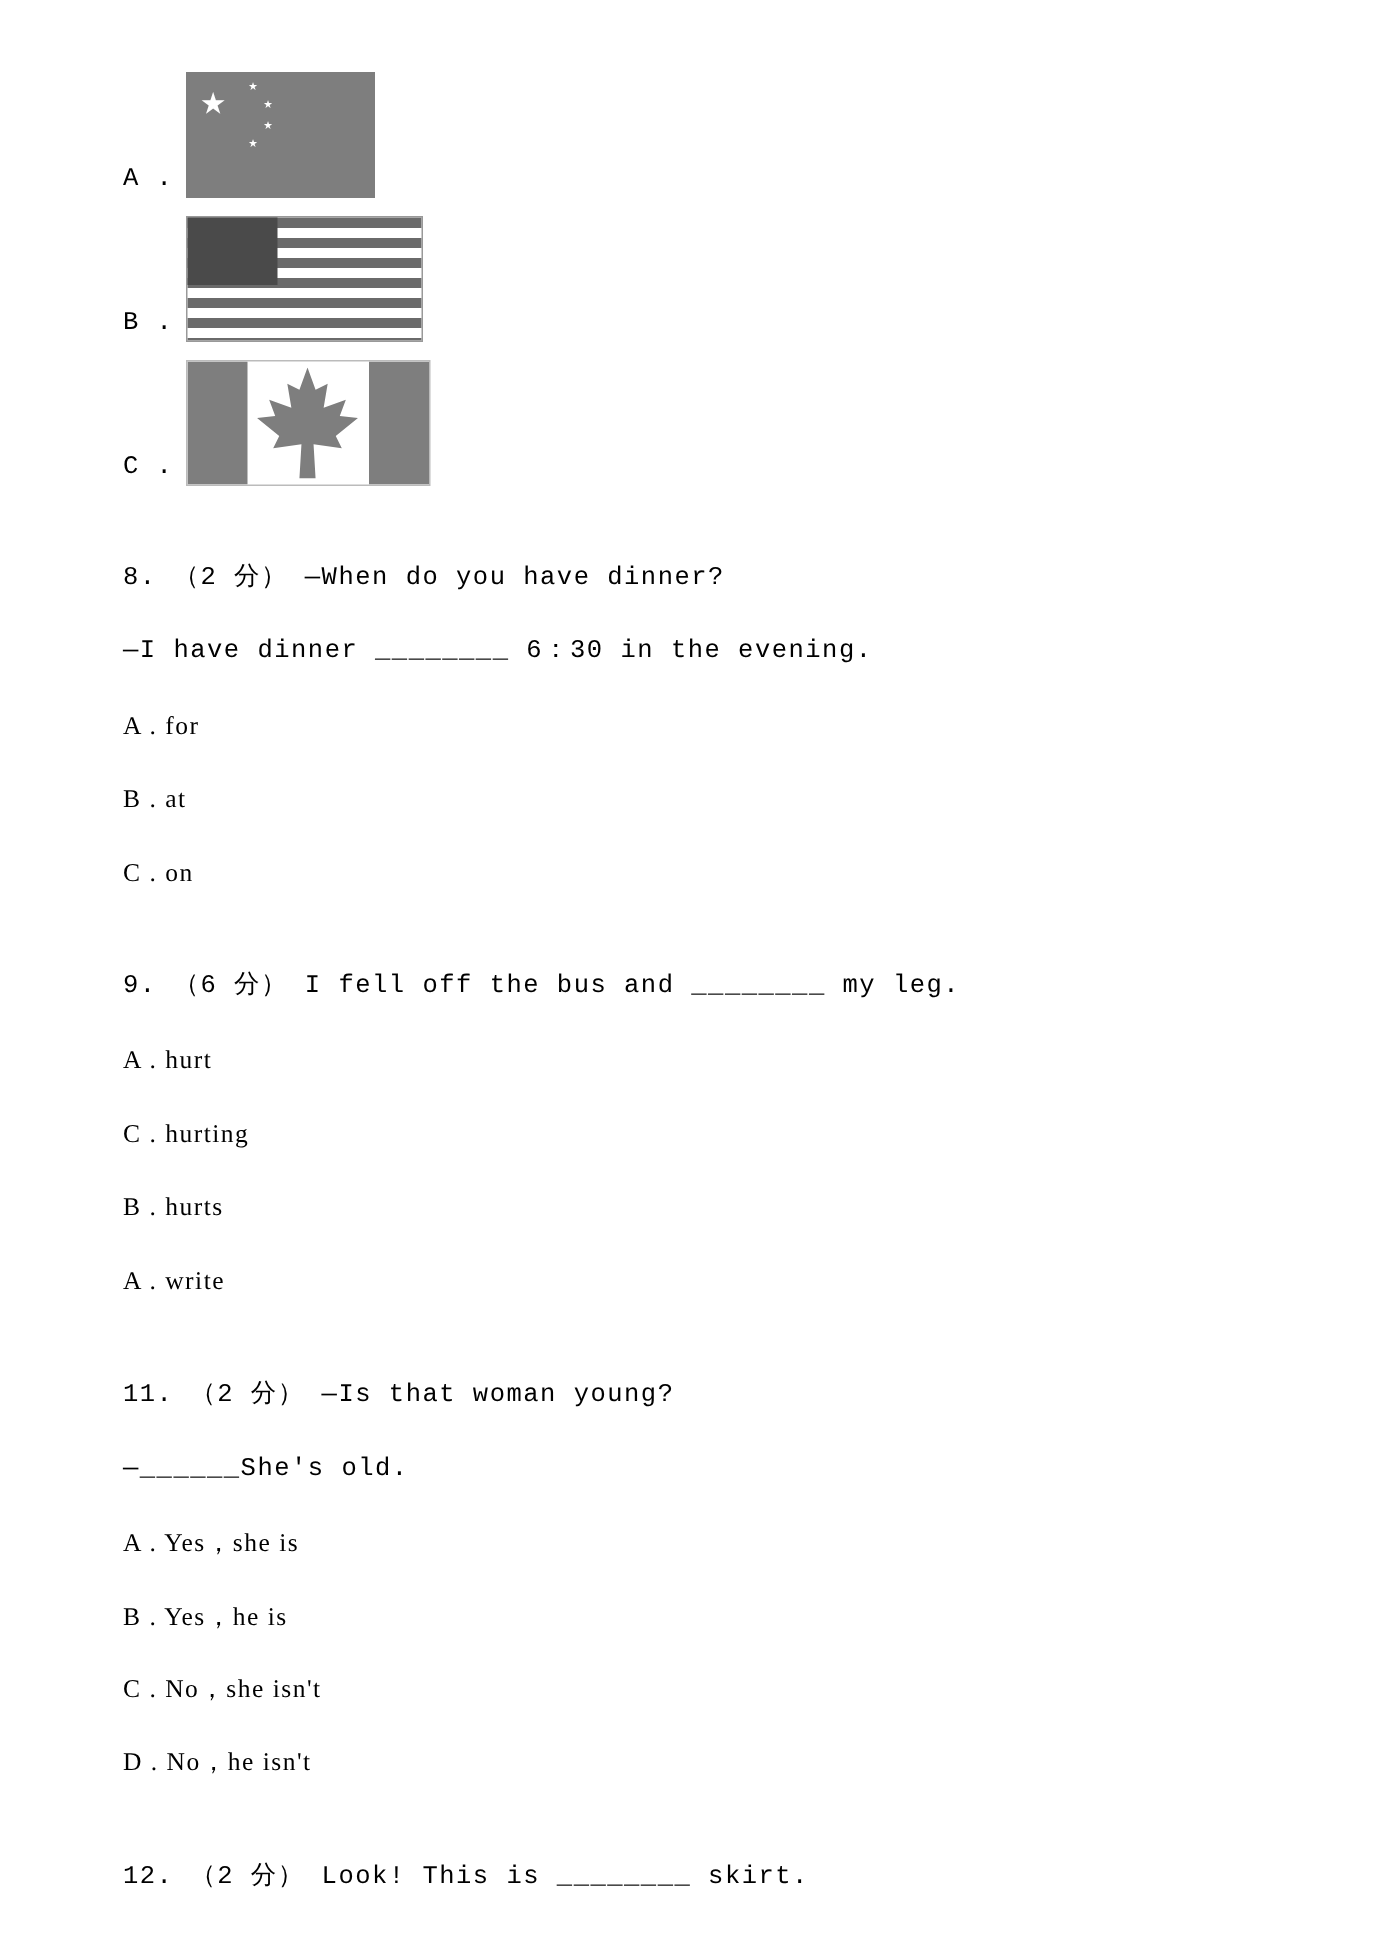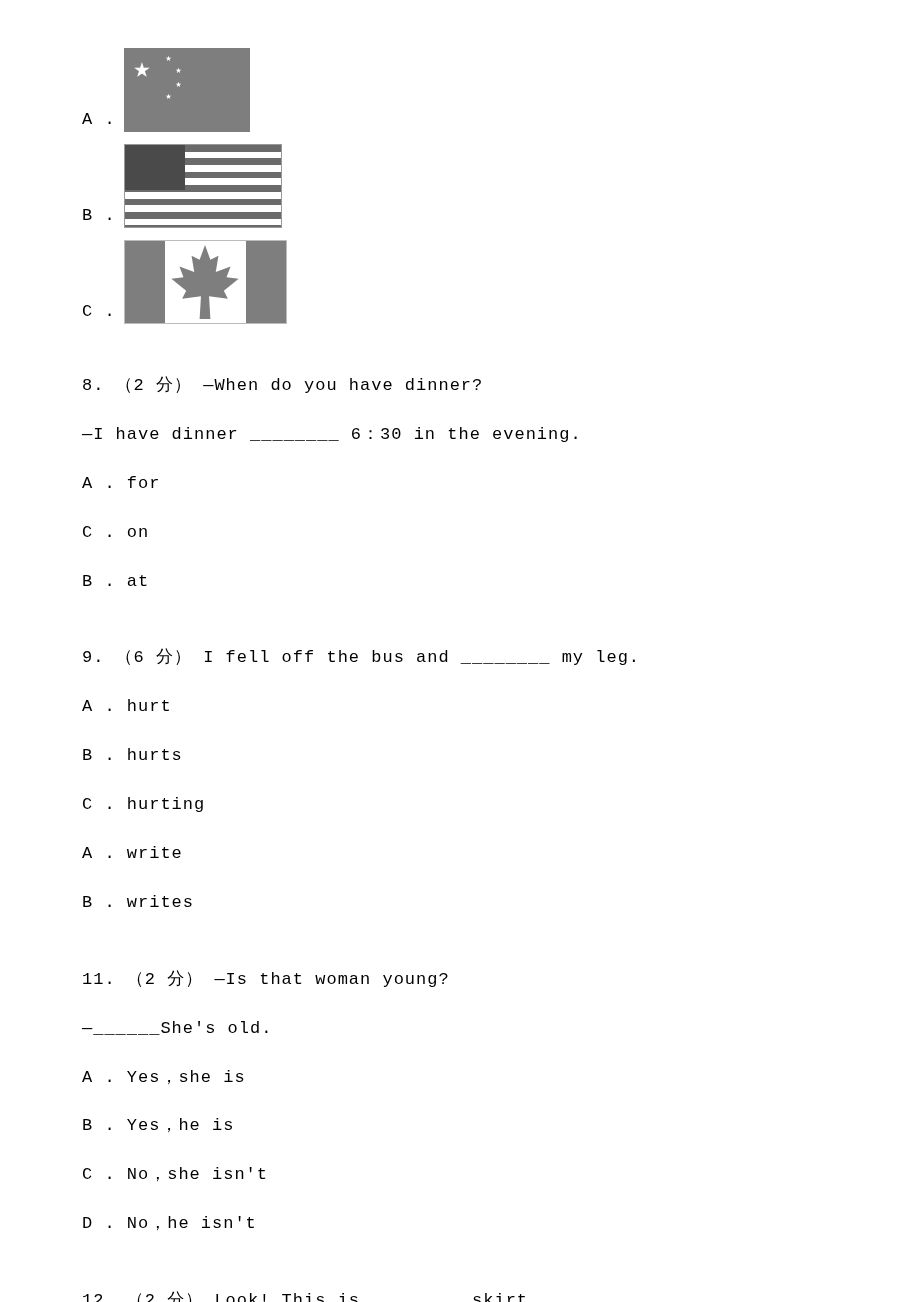--- a/index.html
+++ b/index.html
@@ -86,20 +86,21 @@
     line-height: 1.7;
     margin-top: 48px;
   }
   .subline {
     margin-bottom: 20px;
     line-height: 1.7;
   }
   .opt {
     margin-bottom: 20px;
     line-height: 1.7;
+    font-family: Liberation Serif, serif;
   }
 </style>
 </head>
 <body>
 
 <div class="page">
 
   <div class="flag-row">
     <span class="flag-label">A .</span>
     <div class="flag-china">
@@ -127,30 +128,29 @@
           <path fill="#7e7e7e" d="M50 0 L58 22 L70 16 L66 40 L88 32 L82 48 L100 50 L78 68 L84 80 L56 76 L58 110 L42 110 L44 76 L16 80 L22 68 L0 50 L18 48 L12 32 L34 40 L30 16 L42 22 Z"></path>
         </svg>
       </div>
       <div class="bar"></div>
     </div>
   </div>
 
   <div class="qline">8. （2 分） —When do you have dinner?</div>
   <div class="subline">—I have dinner ________ 6：30 in the evening.</div>
   <div class="opt">A . for</div>
+  <div class="opt">B . at</div>
   <div class="opt">C . on</div>
-  <div class="opt">B . at</div>
 
   <div class="qline">9. （6 分） I fell off the bus and ________ my leg.</div>
   <div class="opt">A . hurt</div>
+  <div class="opt">C . hurting</div>
   <div class="opt">B . hurts</div>
-  <div class="opt">C . hurting</div>
 
   <div class="opt">A . write</div>
-  <div class="opt">B . writes</div>
 
   <div class="qline">11. （2 分） —Is that woman young?</div>
   <div class="subline">—______She's old.</div>
   <div class="opt">A . Yes，she is</div>
   <div class="opt">B . Yes，he is</div>
   <div class="opt">C . No，she isn't</div>
   <div class="opt">D . No，he isn't</div>
 
   <div class="qline">12. （2 分） Look! This is ________ skirt.</div>
 

